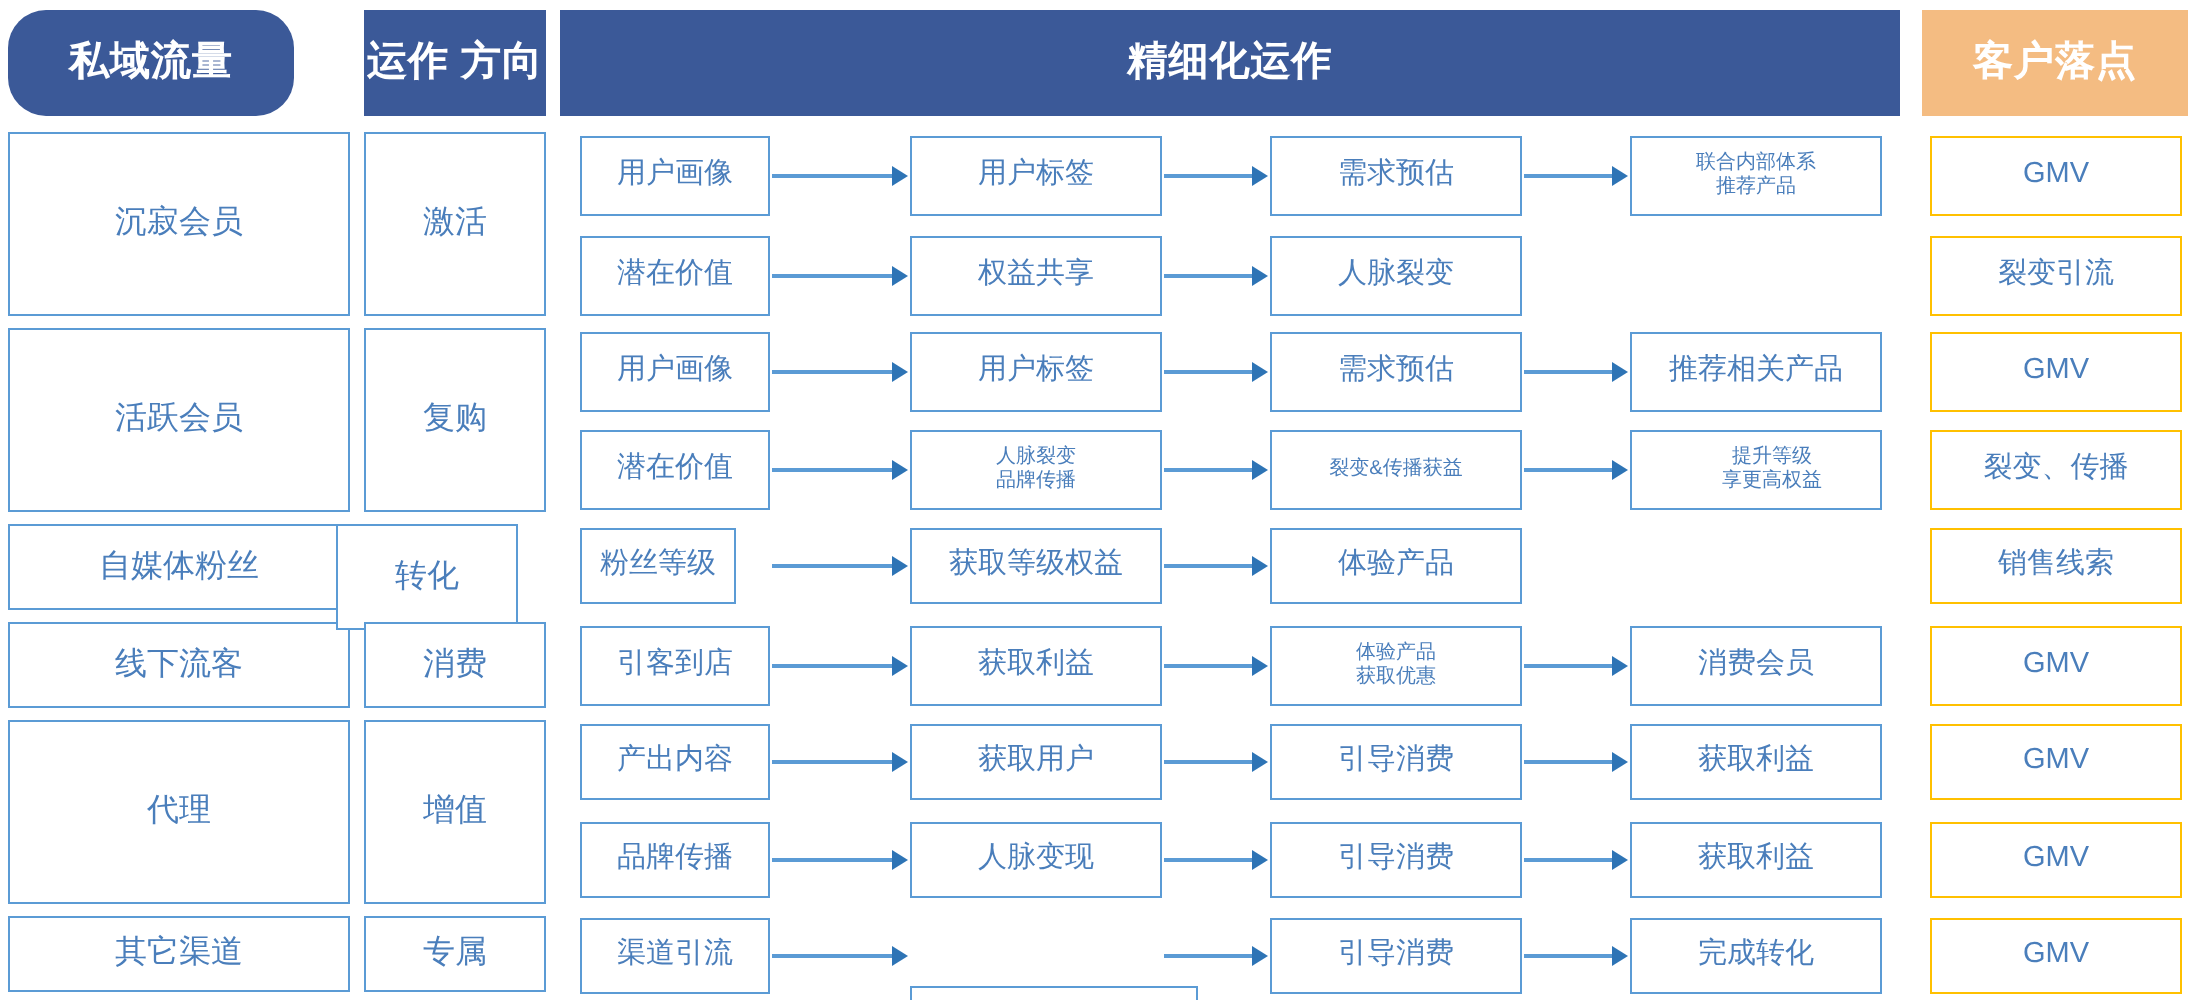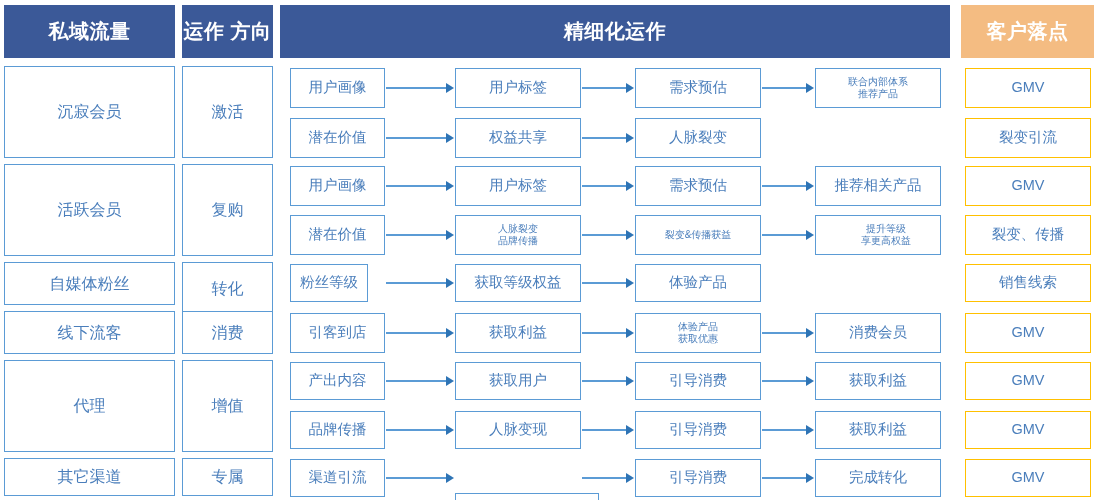--- a/index.html
+++ b/index.html
@@ -23,36 +23,36 @@
   .arw .ln{position:absolute;left:0;top:4px;height:1.6px;background:#5b9bd5;}
   .arw .hd{position:absolute;top:0;width:0;height:0;
            border-top:5px solid transparent;border-bottom:5px solid transparent;
            border-left:8px solid #2e74b5;}
 </style>
 </head>
 <body>
 
 <div id="stage">
 
-  <div class="hdr" style="left:4px;top:5px;width:171px;height:53px;">私域流量</div>
+  <div class="hdr" style="left:4px;top:5px;width:143px;height:53px;border-radius:19px;">私域流量</div>
   <div class="hdr" style="left:182px;top:5px;width:91px;height:53px;">运作
 方向</div>
   <div class="hdr" style="left:280px;top:5px;width:670px;height:53px;">精细化运作</div>
   <div class="hdr orange" style="left:961px;top:5px;width:133px;height:53px;">客户落点</div>
 
   <div class="bx wide" style="left:4px;top:66px;width:171px;height:92px;">沉寂会员</div>
   <div class="bx wide" style="left:4px;top:164px;width:171px;height:92px;">活跃会员</div>
   <div class="bx wide" style="left:4px;top:262px;width:171px;height:43px;">自媒体粉丝</div>
   <div class="bx wide" style="left:4px;top:311px;width:171px;height:43px;">线下流客</div>
   <div class="bx wide" style="left:4px;top:360px;width:171px;height:92px;">代理</div>
   <div class="bx wide" style="left:4px;top:458px;width:171px;height:38px;">其它渠道</div>
 
   <div class="bx wide" style="left:182px;top:66px;width:91px;height:92px;">激活</div>
   <div class="bx wide" style="left:182px;top:164px;width:91px;height:92px;">复购</div>
-  <div class="bx wide" style="left:182px;top:262px;width:91px;height:53px;">转化</div>
+  <div class="bx wide" style="left:168px;top:262px;width:91px;height:53px;">转化</div>
   <div class="bx wide" style="left:182px;top:311px;width:91px;height:43px;">消费</div>
   <div class="bx wide" style="left:182px;top:360px;width:91px;height:92px;">增值</div>
   <div class="bx wide" style="left:182px;top:458px;width:91px;height:38px;">专属</div>
 
   <div class="bx" style="left:290px;top:68px;width:95px;height:40px;">用户画像</div>
   <div class="arw" style="left:386px;top:83px;width:68px;">
     <div class="ln" style="width:60px;"></div>
       <div class="hd" style="left:60px;"></div>
     </div>
   <div class="bx" style="left:455px;top:68px;width:126px;height:40px;">用户标签</div>

